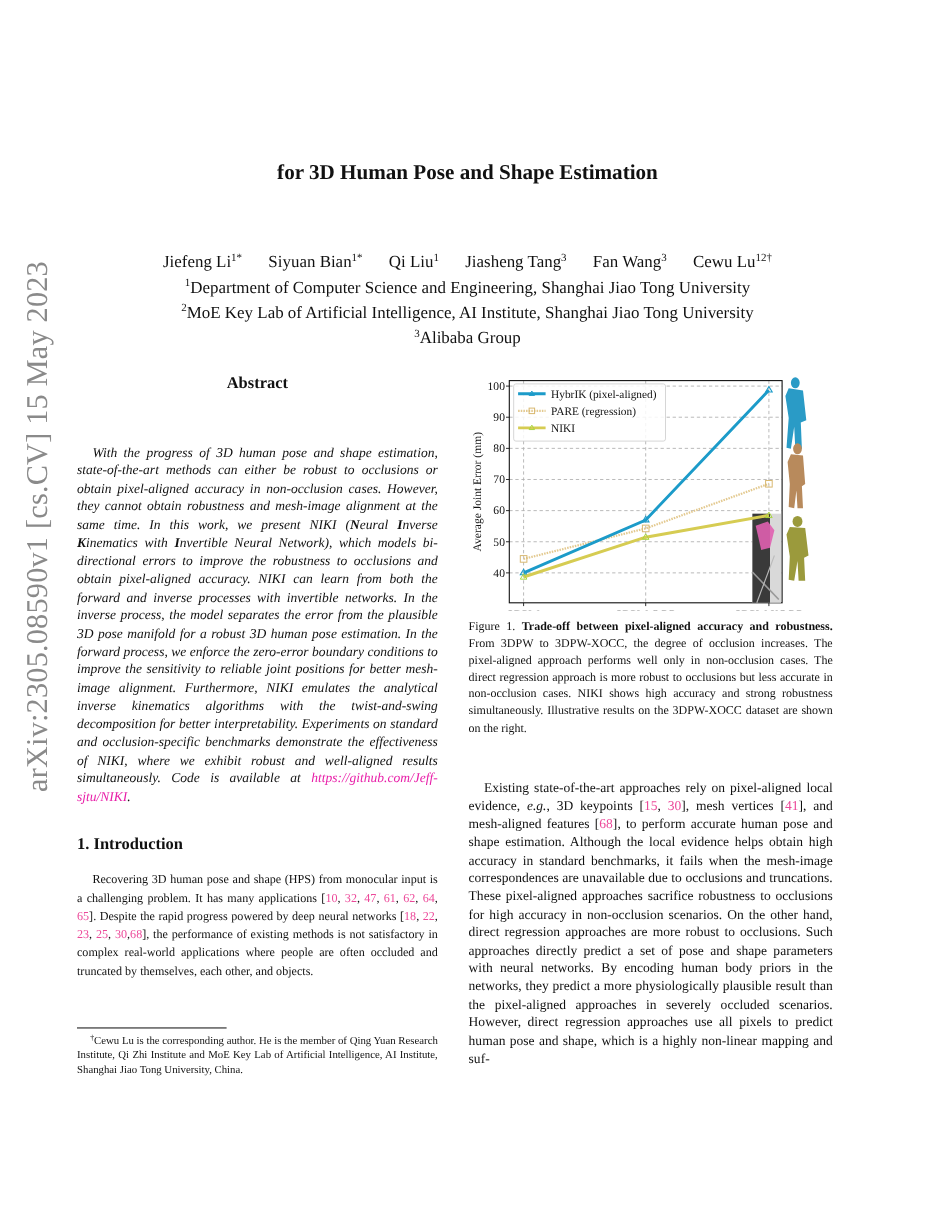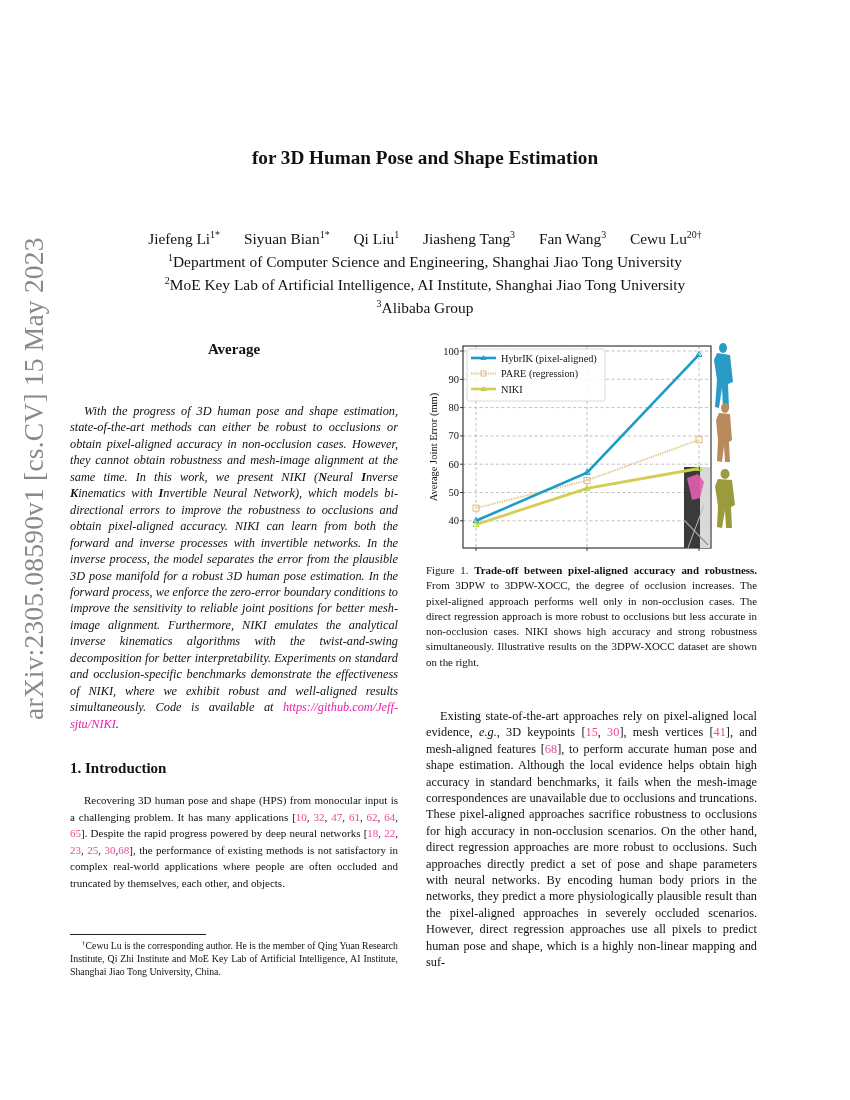--- a/index.html
+++ b/index.html
@@ -71,28 +71,28 @@
   <div>for 3D Human Pose and Shape Estimation</div>
 </div>
 
 <div class="authors">
   <div>
     <span class="author"><span>Jiefeng Li</span><sup>1*</sup></span>
     <span class="author"><span>Siyuan Bian</span><sup>1*</sup></span>
     <span class="author"><span>Qi Liu</span><sup>1</sup></span>
     <span class="author"><span>Jiasheng Tang</span><sup>3</sup></span>
     <span class="author"><span>Fan Wang</span><sup>3</sup></span>
-    <span class="author"><span>Cewu Lu</span><sup>20†</sup></span>
+    <span class="author"><span>Cewu Lu</span><sup>12†</sup></span>
   </div>
   <span class="affil"><sup>1</sup><span>Department of Computer Science and Engineering, Shanghai Jiao Tong University</span></span>
   <span class="affil"><sup>2</sup><span>MoE Key Lab of Artificial Intelligence, AI Institute, Shanghai Jiao Tong University</span></span>
   <span class="affil"><sup>3</sup><span>Alibaba Group</span></span>
 </div>
 
-<div class="abstract-heading">Average</div>
+<div class="abstract-heading">Abstract</div>
 <div class="col-left abstract-body">
   <p><span>With the progress of 3D human pose and shape estimation, state-of-the-art methods can either be robust to occlusions or obtain pixel-aligned accuracy in non-occlusion cases. However, they cannot obtain robustness and mesh-image alignment at the same time. In this work, we present NIKI (</span><b>N</b><span>eural </span><b>I</b><span>nverse </span><b>K</b><span>inematics with </span><b>I</b><span>nvertible Neural Network</span><span>), which models bi-directional errors to improve the robustness to occlusions and obtain pixel-aligned accuracy. NIKI can learn from both the forward and inverse processes with invertible networks. In the inverse process, the model separates the error from the plausible 3D pose manifold for a robust 3D human pose estimation. In the forward process, we enforce the zero-error boundary conditions to improve the sensitivity to reliable joint positions for better mesh-image alignment. Furthermore, NIKI emulates the analytical inverse kinematics algorithms with the twist-and-swing decomposition for better interpretability. Experiments on standard and occlusion-specific benchmarks demonstrate the effectiveness of NIKI, where we exhibit robust and well-aligned results simultaneously. Code is available at </span><span class="link">https://github.com/Jeff-sjtu/NIKI</span><span>.</span></p>
 </div>
 
 <div class="col-left intro-heading">1. Introduction</div>
 <div class="col-left intro-body">
   <p><span>Recovering 3D human pose and shape (HPS) from monocular input is a challenging problem. It has many applications [</span><span class="cite">10</span>, <span class="cite">32</span>, <span class="cite">47</span>, <span class="cite">61</span>, <span class="cite">62</span>, <span class="cite">64</span>, <span class="cite">65</span><span>]. Despite the rapid progress powered by deep neural networks [</span><span class="cite">18</span>, <span class="cite">22</span>, <span class="cite">23</span>, <span class="cite">25</span>, <span class="cite">30</span>,<span class="cite">68</span><span>], the performance of existing methods is not satisfactory in complex real-world applications where people are often occluded and truncated by themselves, each other, and objects.</span></p>
 </div>
 
 <div class="footnote-rule"></div>

